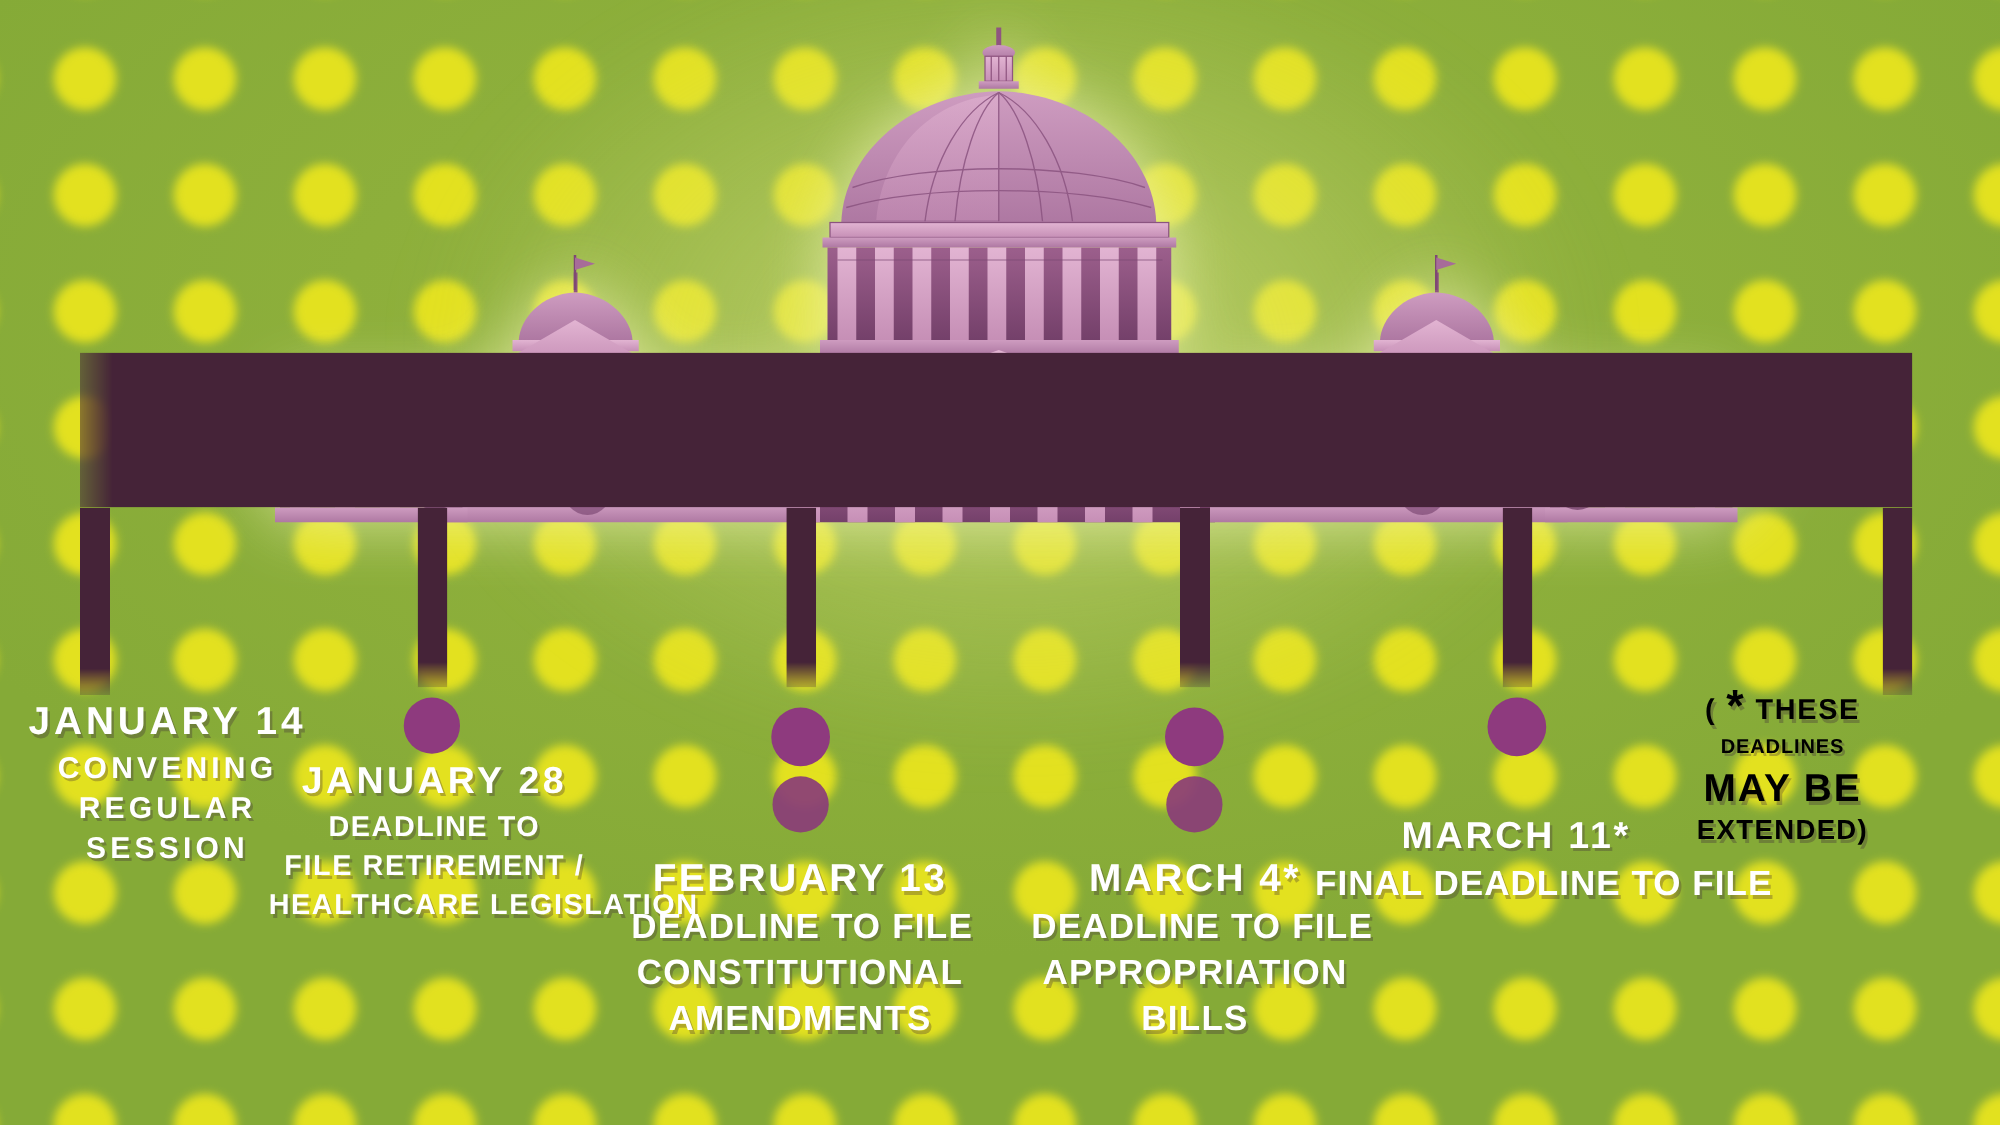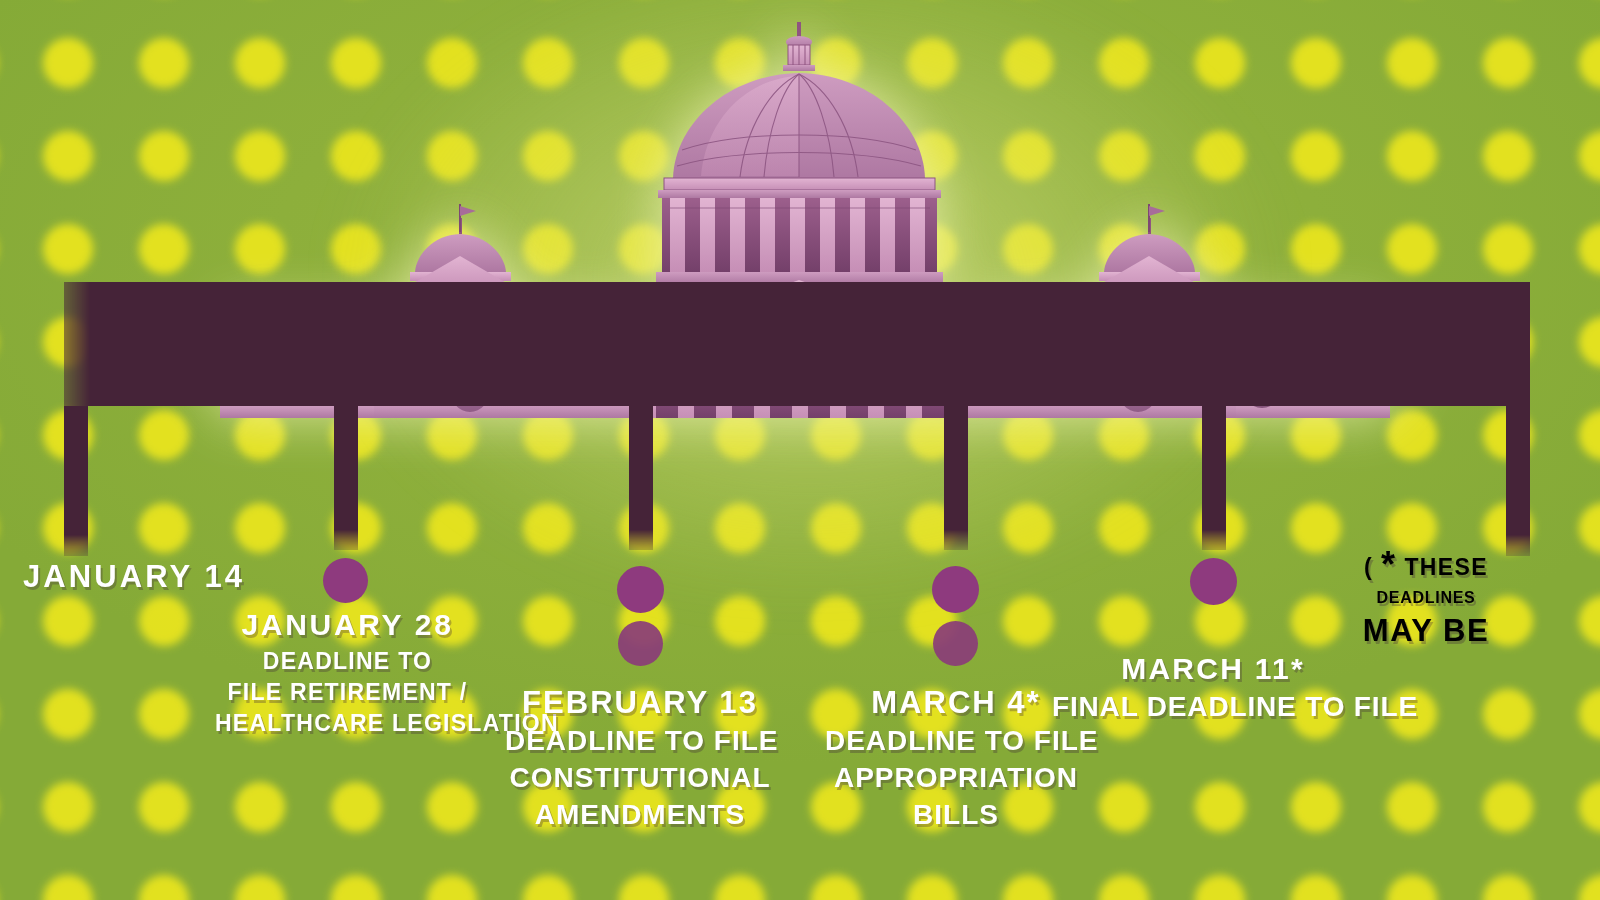--- a/index.html
+++ b/index.html
@@ -348,20 +348,25 @@
 
   <div class="dot" style="left:323px; top:558px; width:45px; height:45px;"></div>
   <div class="dot" style="left:617px; top:566px; width:47px; height:47px;"></div>
   <div class="dot soft" style="left:618px; top:621px; width:45px; height:45px;"></div>
   <div class="dot" style="left:932px; top:566px; width:47px; height:47px;"></div>
   <div class="dot soft" style="left:933px; top:621px; width:45px; height:45px;"></div>
   <div class="dot" style="left:1190px;top:558px; width:47px; height:47px;"></div>
 
   <div class="entry" id="e0">
     <div class="date">JANUARY 14</div>
+    <div class="desc">
+      <div>CONVENING</div>
+      <div>REGULAR</div>
+      <div>SESSION</div>
+    </div>
   </div>
 
   <div class="entry" id="e1">
     <div class="date">JANUARY 28</div>
     <div class="desc">
       <div>DEADLINE TO</div>
       <div>FILE RETIREMENT /</div>
       <div>HEALTHCARE LEGISLATION</div>
     </div>
   </div>
@@ -388,15 +393,16 @@
     <div class="date">MARCH 11*</div>
     <div class="desc">
       <div>FINAL DEADLINE TO FILE</div>
     </div>
   </div>
 
   <div class="note">
     <div class="l1"><span>(</span><span class="ast">*</span><span>THESE</span></div>
     <div class="l2">DEADLINES</div>
     <div class="l3">MAY BE</div>
+    <div class="l4">EXTENDED)</div>
   </div>
 
 </div>
 
 </body></html>

